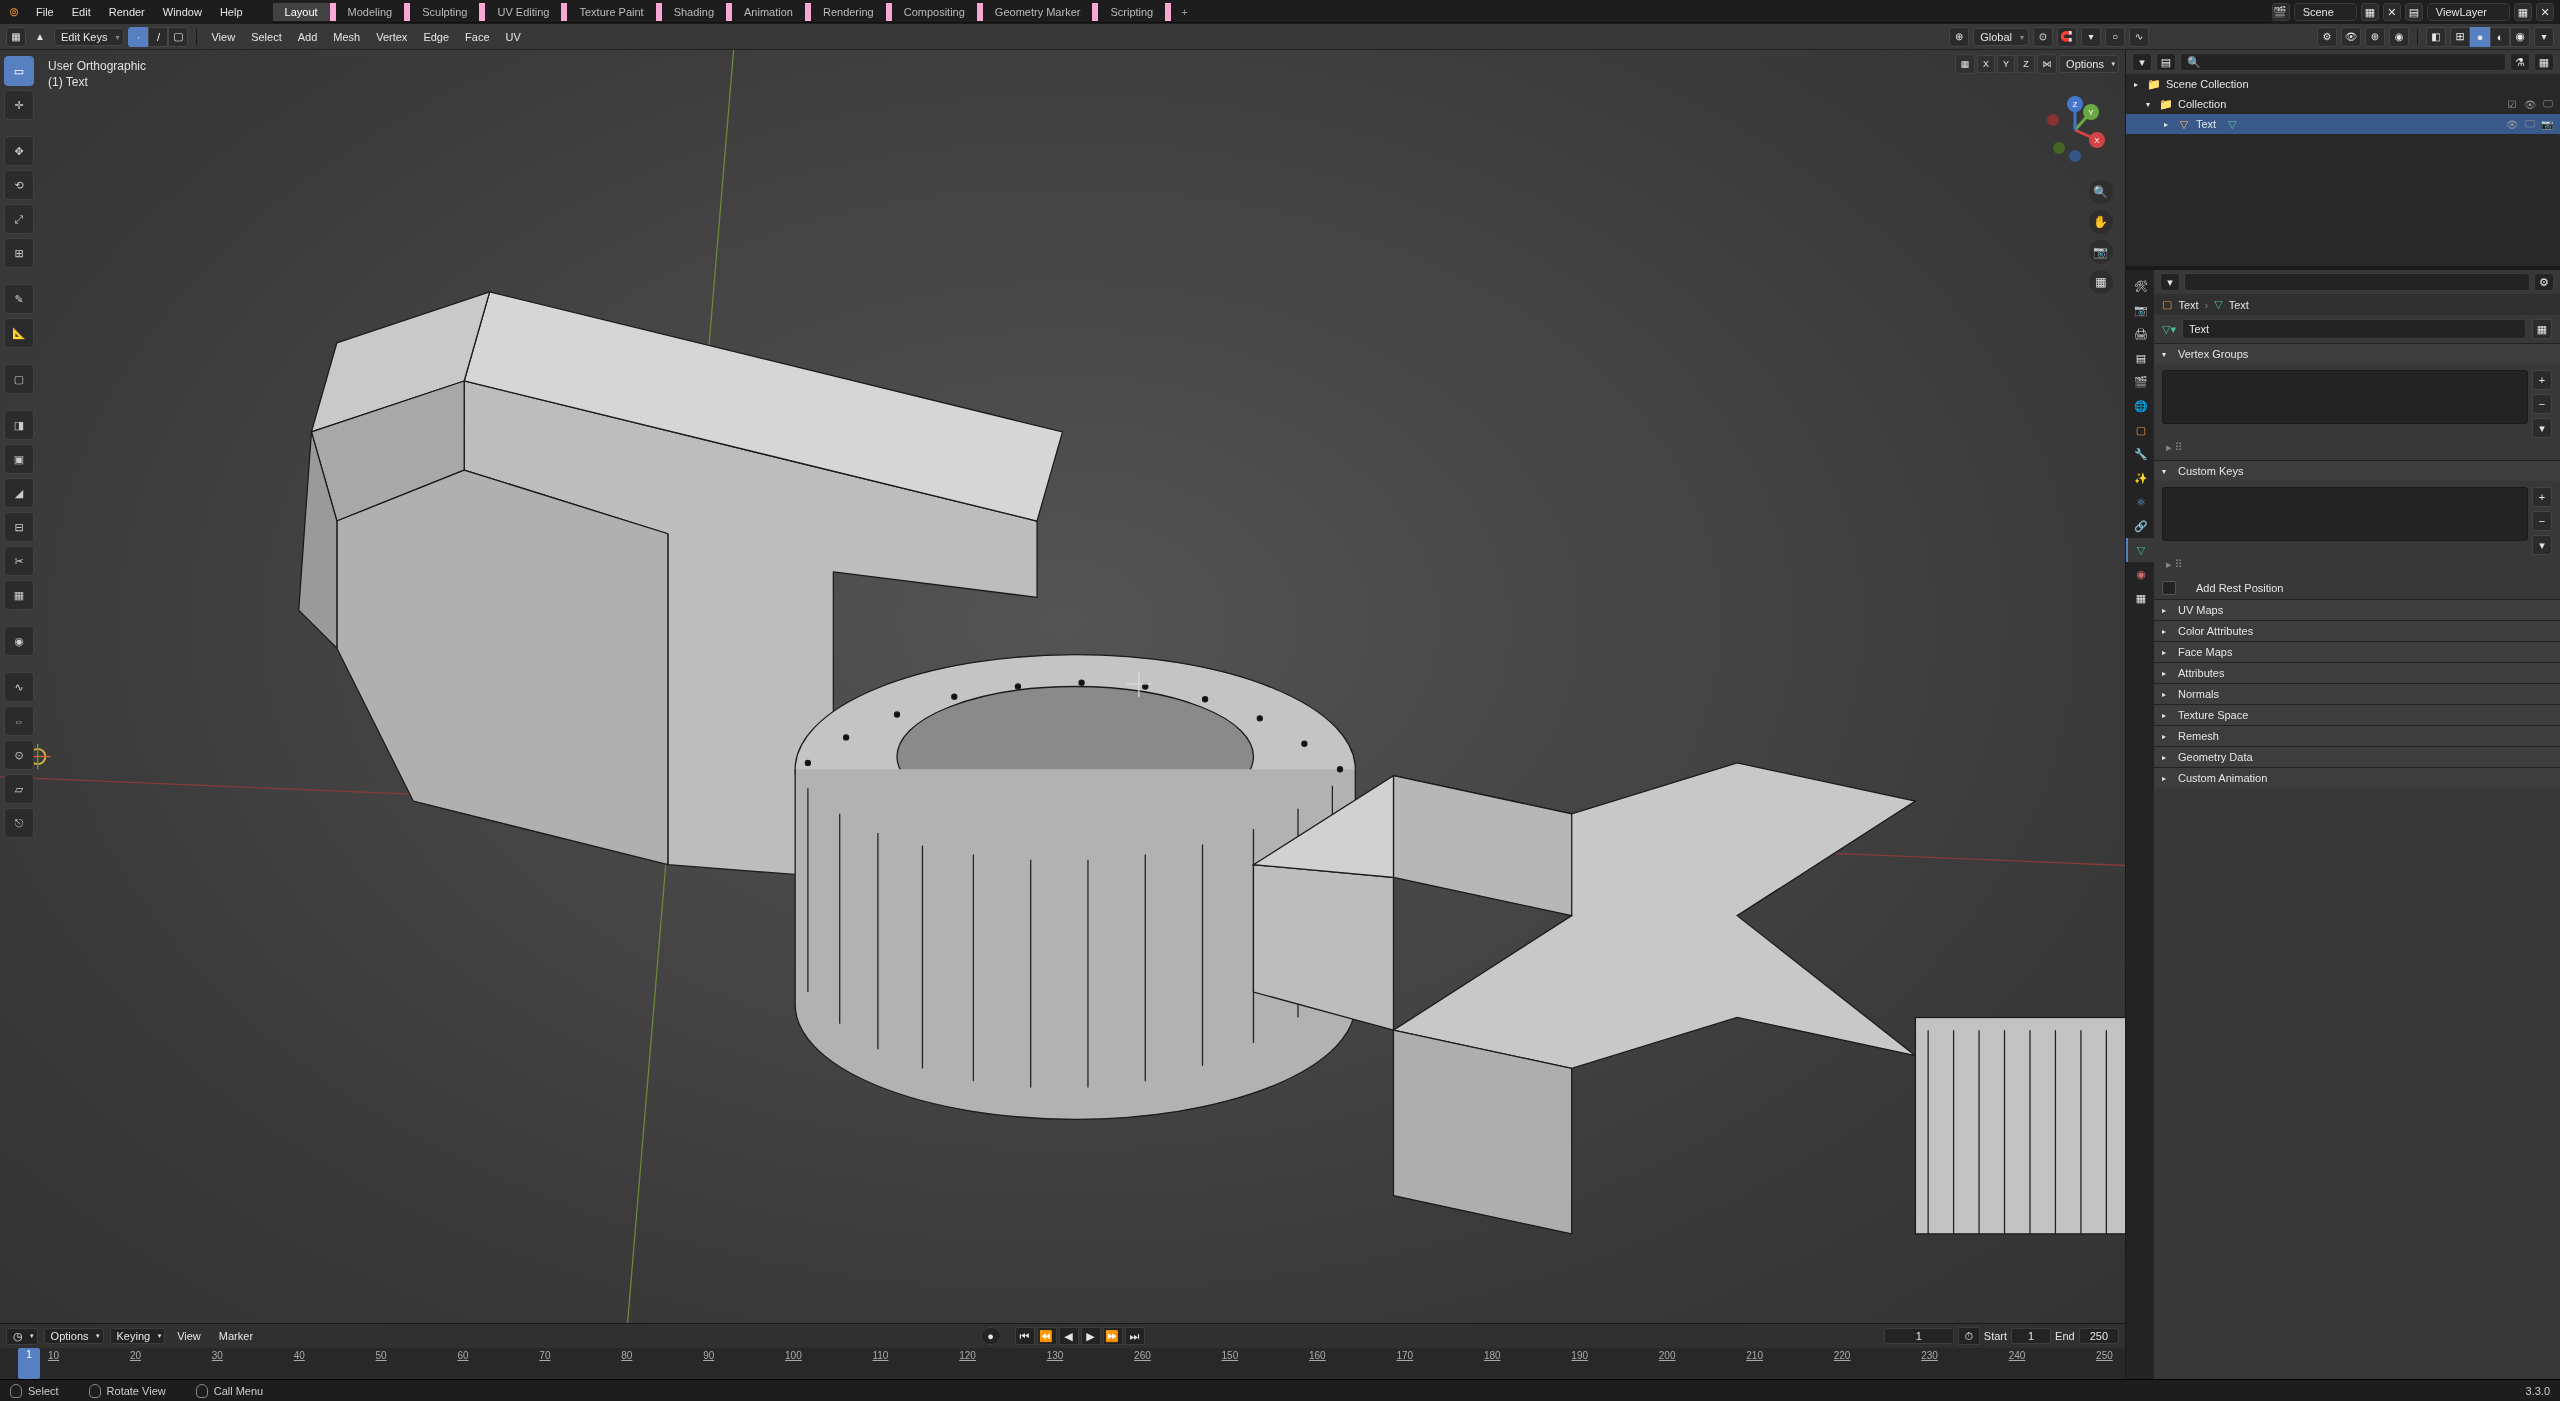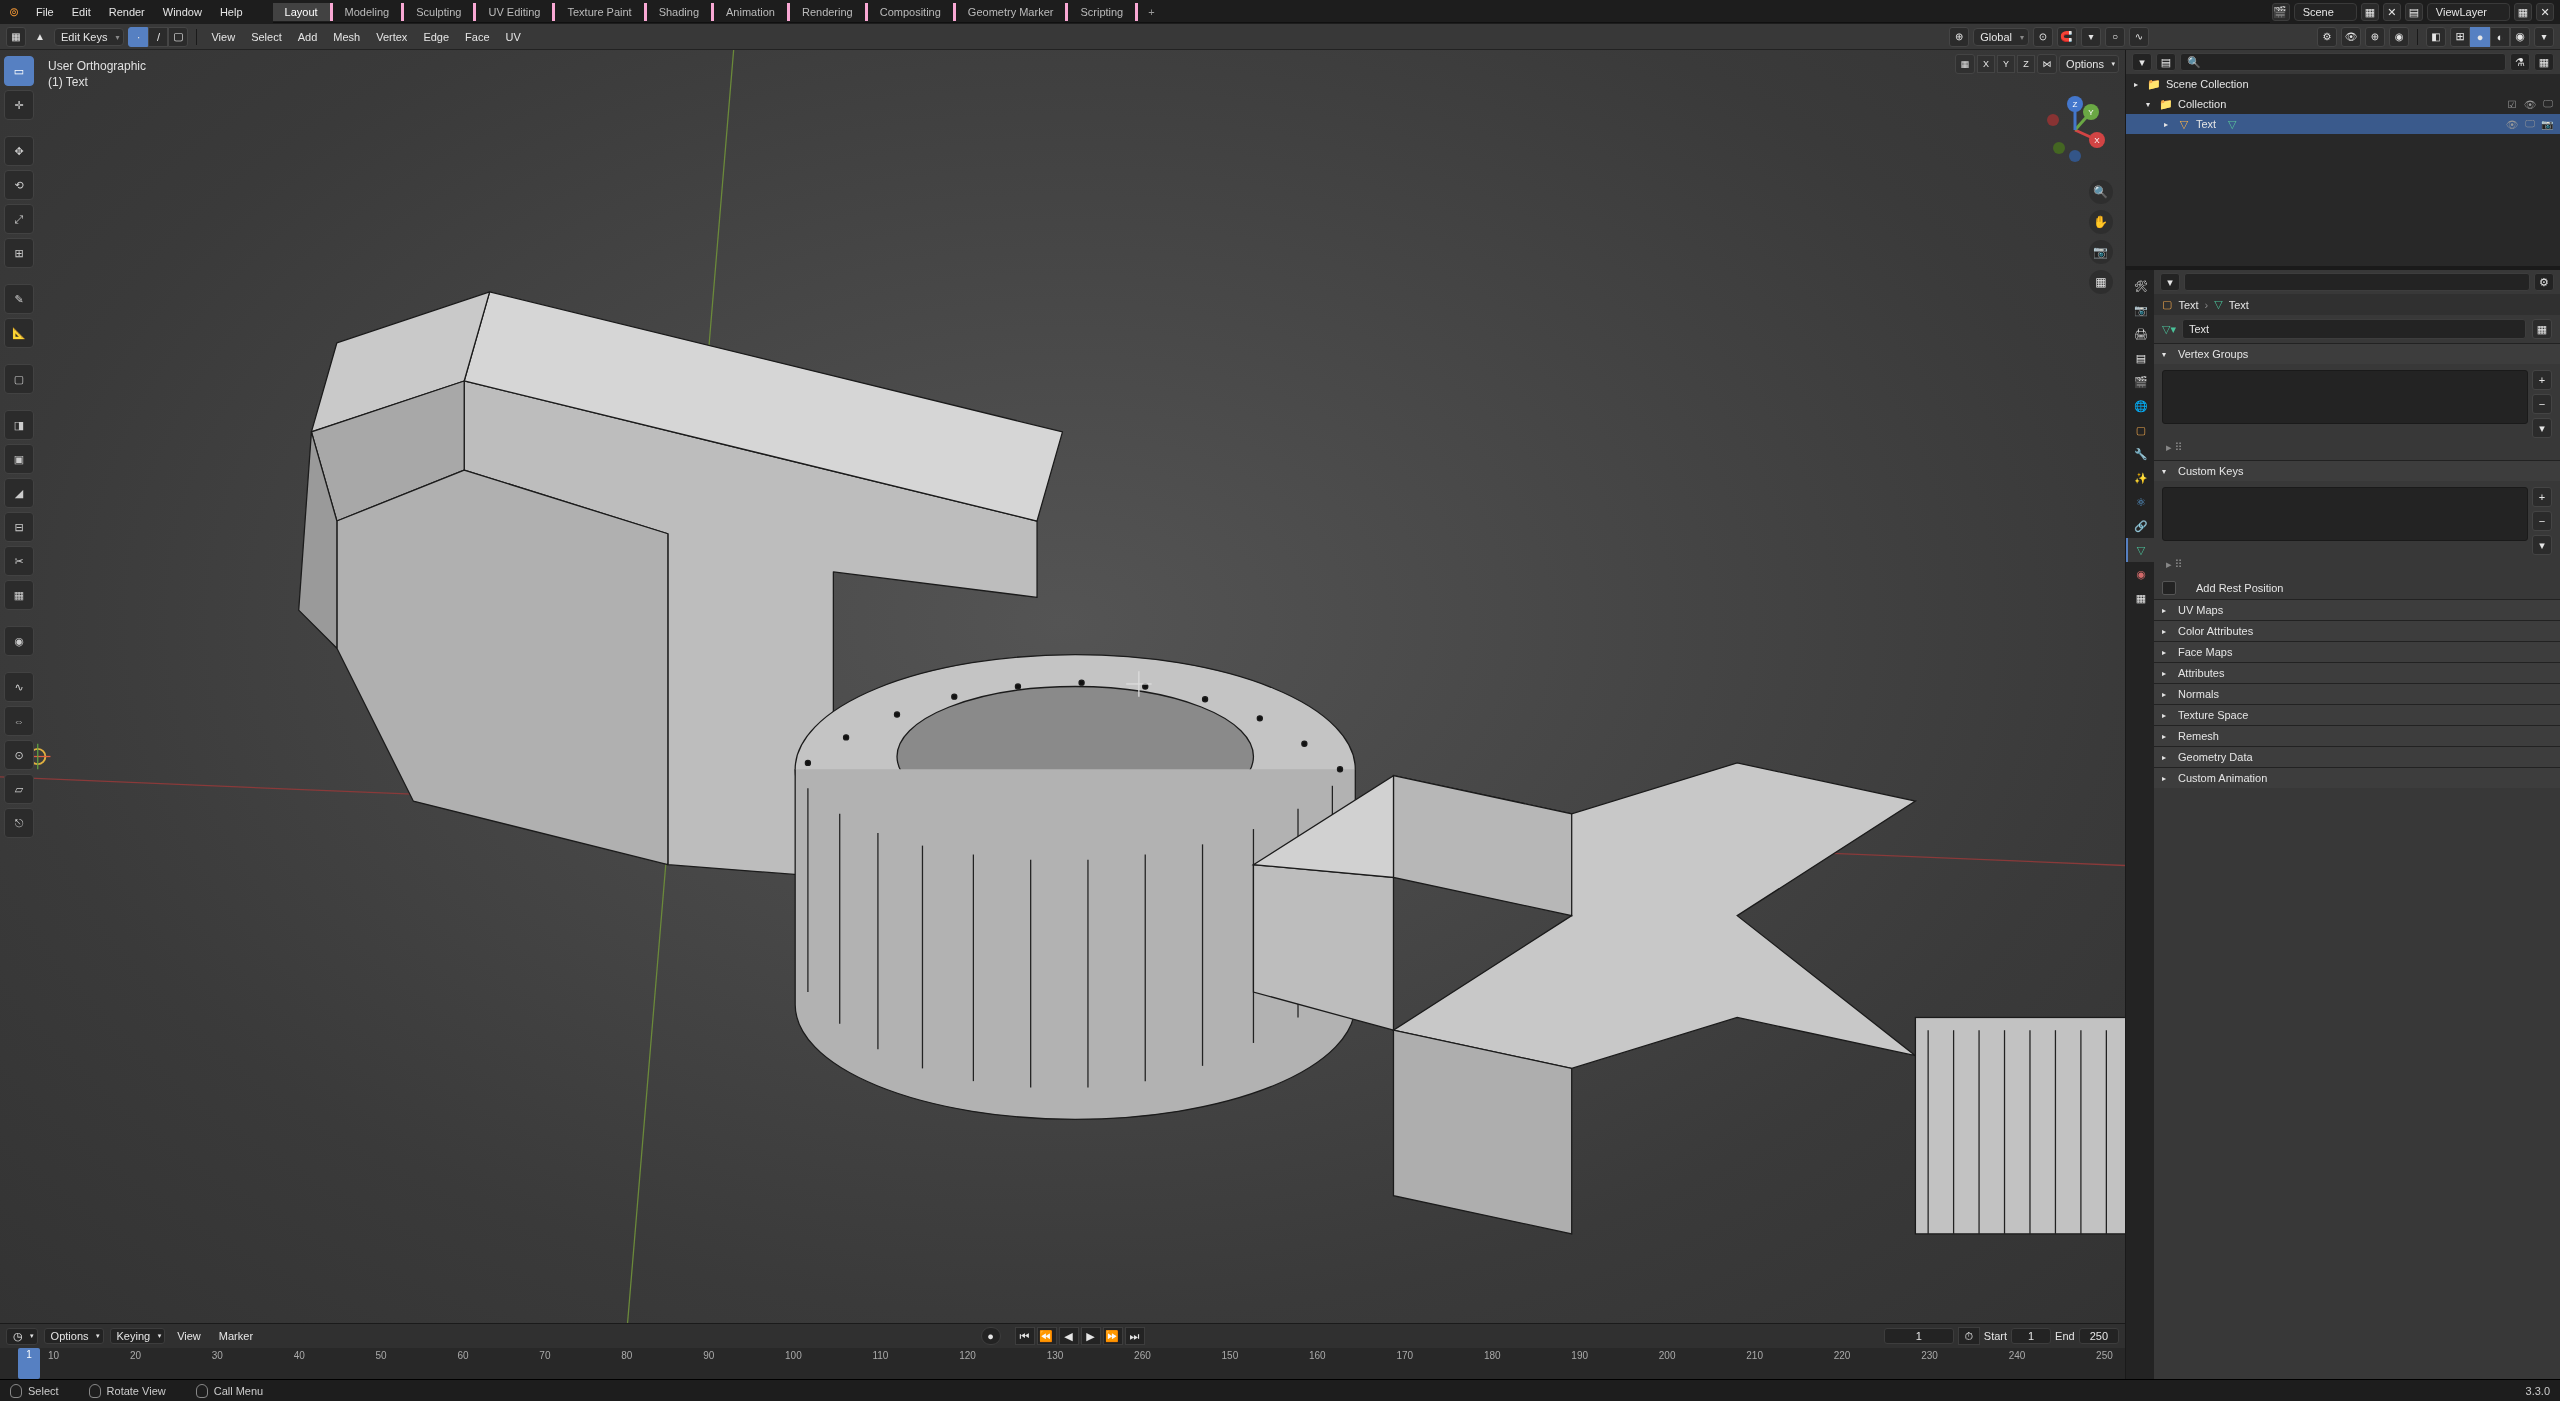--- a/index.html
+++ b/index.html
@@ -9,21 +9,21 @@
 
 .menubar { display: flex; align-items: center; background: #1d1d1d; height: 24px; padding: 0 6px; gap: 2px; }
 .menubar .logo { width: 16px; height: 16px; display: flex; align-items: center; justify-content: center; color: #e89134; margin-right: 4px; font-size: 12px; }
 .menubar .menu-item { padding: 3px 8px; cursor: pointer; border-radius: 3px; }
 .menubar .right { margin-left: auto; display: flex; align-items: center; gap: 4px; }
 .menubar .field { background: #232323; border: 1px solid #3a3a3a; border-radius: 4px; padding: 1px 22px 1px 8px; height: 18px; display:flex; align-items:center; }
 .menubar .sq-btn { width: 18px; height: 18px; background: #2b2b2b; border: 1px solid #3d3d3d; border-radius: 3px; display:flex; align-items:center; justify-content:center; cursor:pointer; }
 
 
 .workspace-tabs { display: flex; align-items: center; background: #1d1d1d; height: 22px; border-bottom: 1px solid #101010; }
-.workspace-tabs .ws { padding: 3px 12px; color: #bbb; cursor: pointer; border-right: 3px solid #f9a8d4;}
+.workspace-tabs .ws { padding: 3px 12px; color: #bbb; cursor: pointer; border-right: 6px solid #f9a8d4;}
 .workspace-tabs .ws.active { background: #424242; color: #fff; }
 .workspace-tabs .plus { padding: 3px 10px; color: #999; cursor:pointer;}
 
 
 .editor-header { display: flex; align-items: center; background: #383838; height: 26px; padding: 0 6px; gap: 4px; border-bottom: 1px solid #222;}
 .editor-header .dd { background: #2b2b2b; border: 1px solid #454545; border-radius: 4px; padding: 2px 16px 2px 6px; position: relative; display:flex; align-items:center; gap:4px; cursor:pointer;}
 .editor-header .dd::after{ content:"▾"; font-size:8px; position:absolute; right:4px; top:50%; transform:translateY(-50%); color:#888;}
 .editor-header .btn { padding: 2px 6px; border-radius: 3px; cursor:pointer;}
 .editor-header .icon-btn{ width:20px; height:20px; background:#2b2b2b; border:1px solid #454545; border-radius:3px; display:flex; align-items:center; justify-content:center; cursor:pointer; font-size:10px;}
 .editor-header .seg { display:flex; gap:0;}
@@ -386,21 +386,21 @@
             <div class="num" style="min-width:70px">1</div>
             <div class="p" style="width:22px;height:18px;background:#232323;border:1px solid #3d3d3d;display:flex;align-items:center;justify-content:center;">⏱</div>
             <span>Start</span>
             <div class="num">1</div>
             <span>End</span>
             <div class="num">250</div>
           </div>
         </div>
         <div class="tl-track">
           <div class="cursor">1</div>
-          <div class="ticks" style="margin-left:36px;">
+          <div class="ticks" style="margin-left:36px;text-decoration:underline;">
             <span>10</span>
               <span>20</span>
               <span>30</span>
             <span>40</span>
               <span>50</span>
               <span>60</span>
             <span>70</span>
               <span>80</span>
               <span>90</span>
             <span>100</span>

